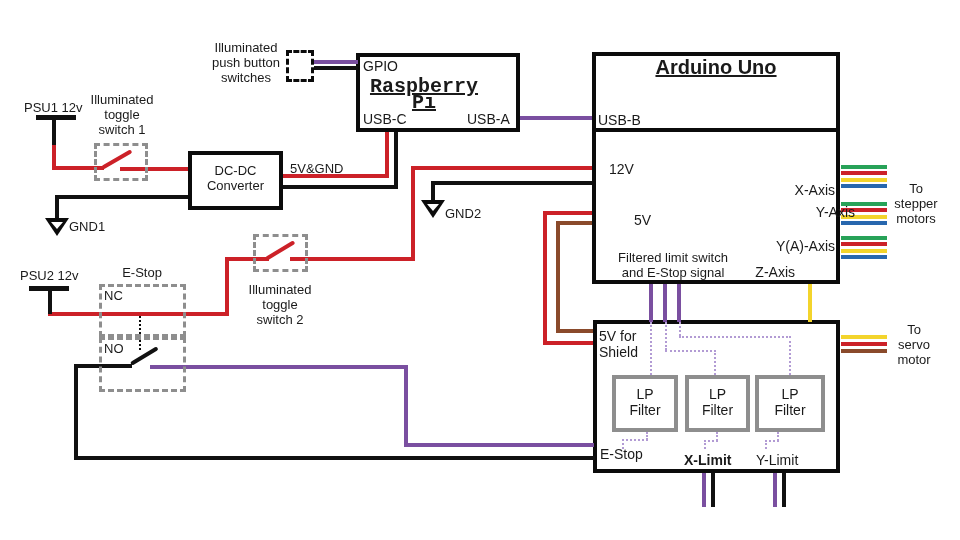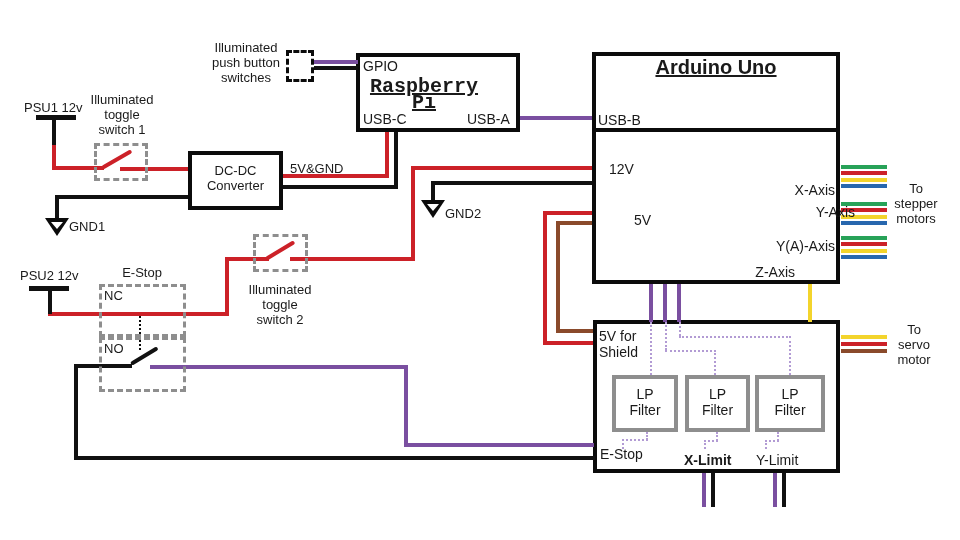--- a/index.html
+++ b/index.html
@@ -157,20 +157,22 @@
 
   <div class="lbl port" style="left:363px;top:58px;">GPIO</div>
   <div class="lbl title c" style="left:356px;top:79px;width:136px;font-family:Liberation Mono, monospace;">Raspberry Pi</div>
   <div class="lbl port" style="left:363px;top:111px;">USB-C</div>
   <div class="lbl port" style="left:467px;top:111px;">USB-A</div>
 
   <div class="lbl title c" style="left:592px;top:59px;width:248px;">Arduino Uno</div>
   <div class="lbl port" style="left:598px;top:112px;text-align:center;">USB-B</div>
   <div class="lbl port" style="left:598px;top:161px;margin-left:11px;">12V</div>
   <div class="lbl port" style="left:598px;top:212px;margin-left:36px;">5V</div>
+  <div class="lbl c" style="left:593px;top:250px;width:160px;">Filtered limit switch
+and E-Stop signal</div>
   <div class="lbl port r" style="left:745px;top:182px;width:90px;">X-Axis</div>
   <div class="lbl port r" style="left:765px;top:204px;width:90px;">Y-Axis</div>
   <div class="lbl port r" style="left:745px;top:238px;width:90px;">Y(A)-Axis</div>
   <div class="lbl port r" style="left:705px;top:264px;width:90px;">Z-Axis</div>
 
   <div class="lbl port" style="left:599px;top:328px;">5V for
 Shield</div>
   <div class="lbl port c" style="left:612px;top:386px;width:66px;">LP
 Filter</div>
   <div class="lbl port c" style="left:685px;top:386px;width:65px;">LP

